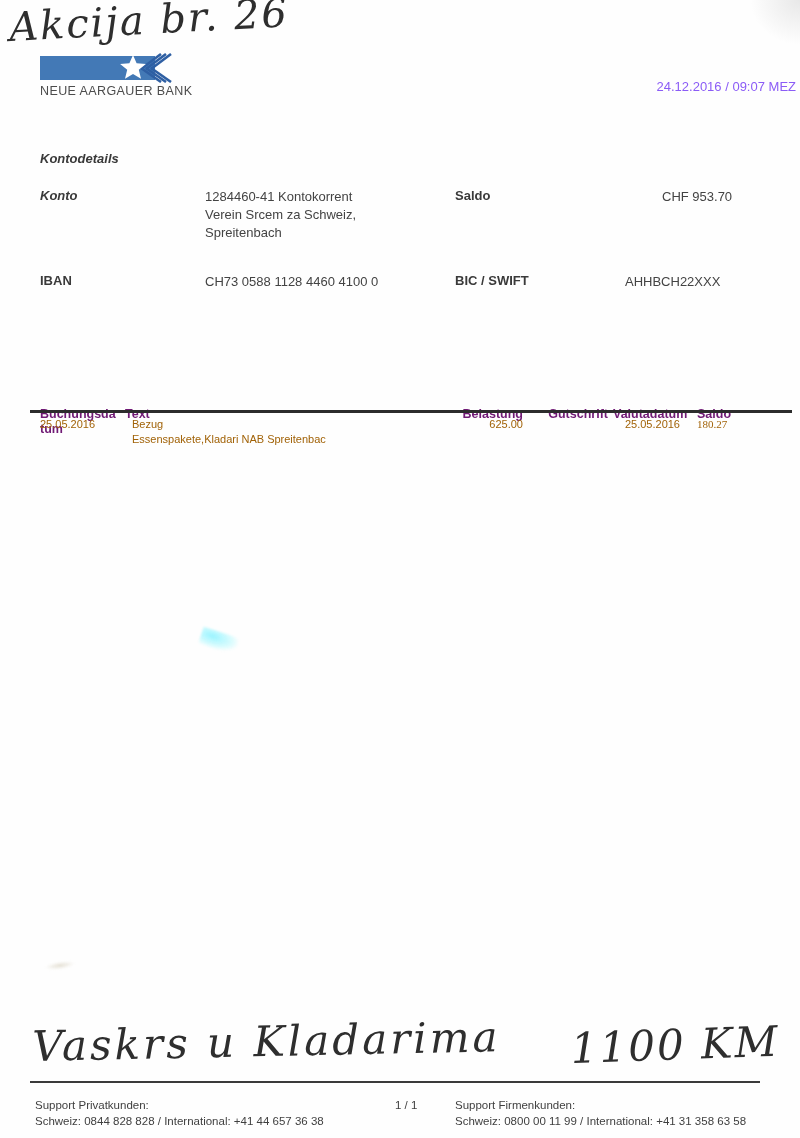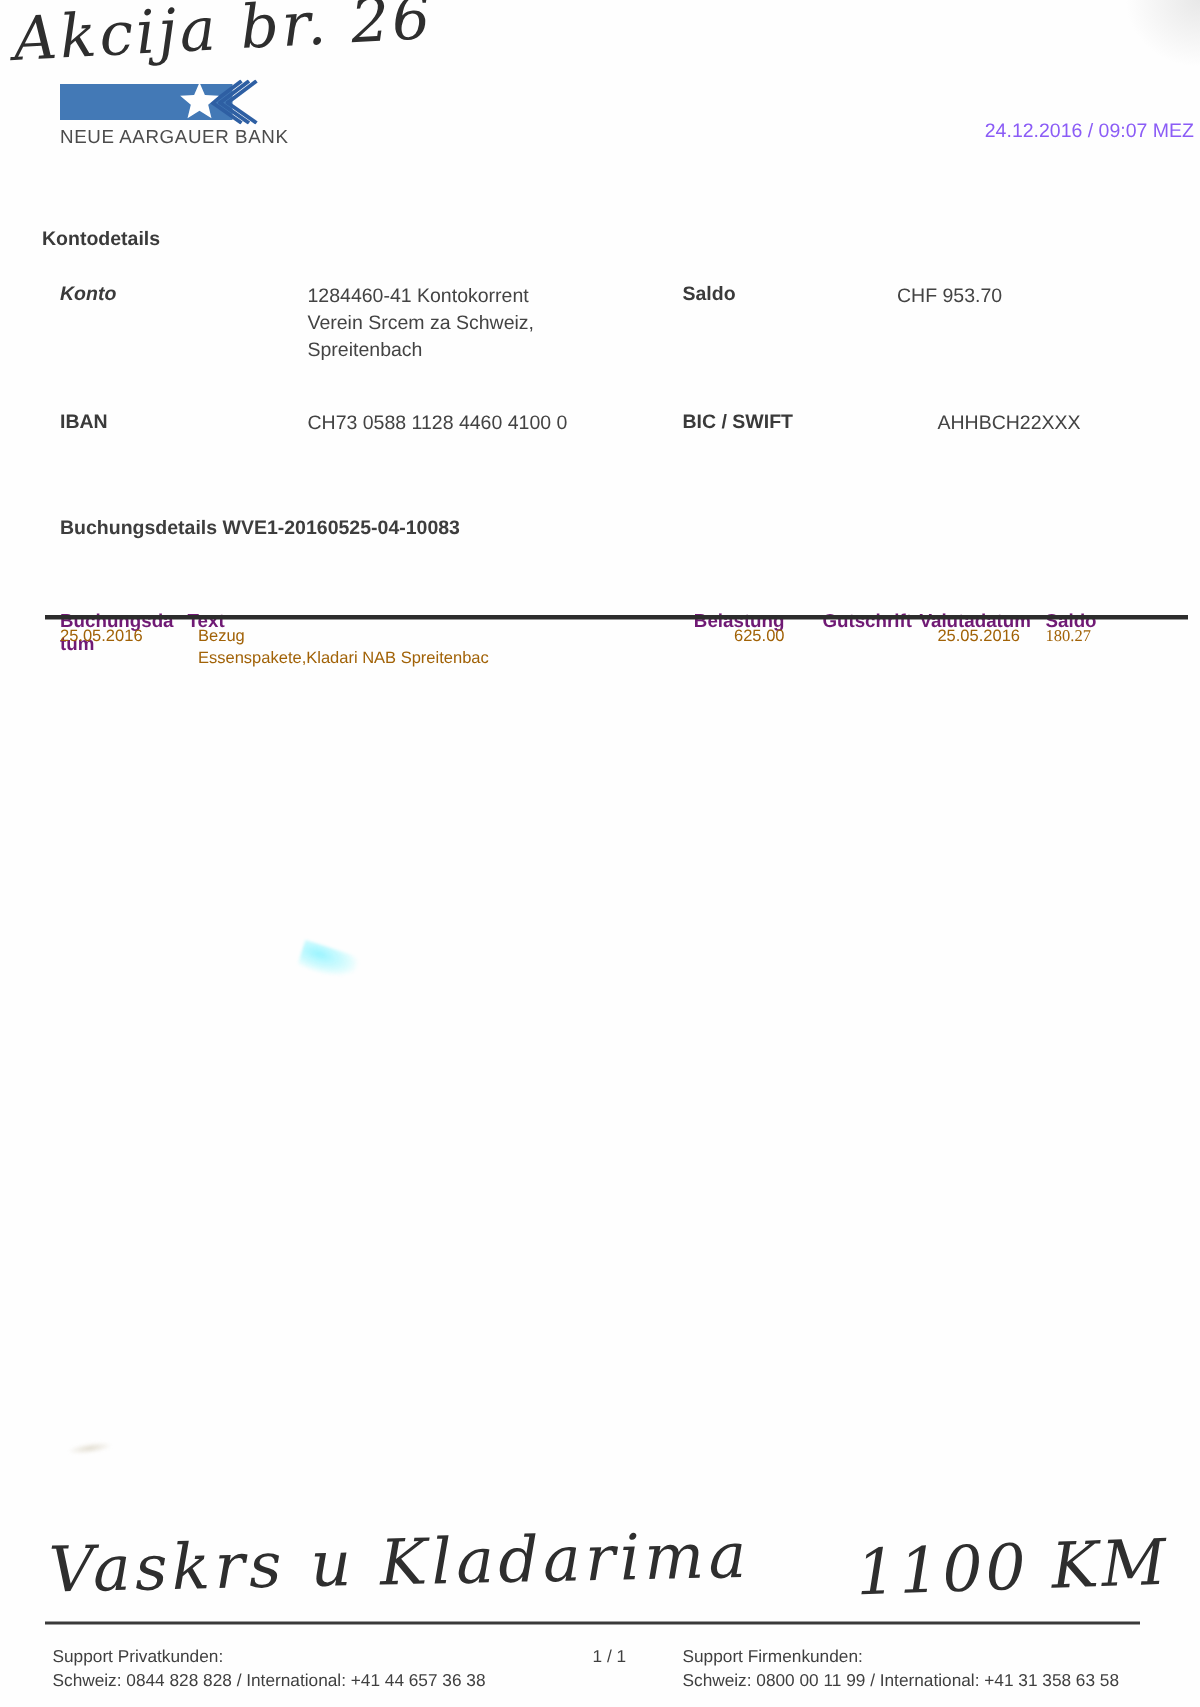--- a/index.html
+++ b/index.html
@@ -30,25 +30,25 @@
   
   .logo-wrap { left:40px; top:53px; }
   .bank-name { left:40px; top:84px; font-size:12.5px; color:#4c4c4c; letter-spacing:0.4px; }
   .datetime  { top:79px; right:4px; font-size:13px; color:#8b5cf6; }
   .doc-title { left:40px; top:106px; font-size:23px; font-weight:bold; color:#3a3a3a; }
 
   
   .lbl { font-size:13px; font-weight:bold; color:#3a3a3a; }
   .val { font-size:13px; color:#434343; line-height:18px; }
 
-  .sec-konto { left:28px; top:151px; }
+  .sec-konto { left:40px; top:151px;font-style:italic; }
   .konto-lbl { left:40px;  top:188px;font-style:italic; }
   .konto-val { left:205px; top:188px; }
   .saldo-lbl { left:455px; top:188px; }
-  .saldo-val { left:598px; top:188px;text-align:center; }
+  .saldo-val { left:662px; top:188px;text-align:center; }
   .iban-lbl  { left:40px;  top:273px; }
   .iban-val  { left:205px; top:273px; }
   .bic-lbl   { left:455px; top:273px; }
   .bic-val   { left:625px; top:273px; }
 
   .sec-trans { left:40px; top:344px; font-size:13px; font-weight:bold; }
 
   
   .th { font-size:12.5px; font-weight:bold; color:#701a75; line-height:15px;margin-top:35px; }
   .td { font-size:11px; color:#a16207; line-height:15px; }
@@ -125,21 +125,20 @@
 
   <div class="abs lbl saldo-lbl">Saldo</div>
   <div class="abs val saldo-val">CHF 953.70</div>
 
   <div class="abs lbl iban-lbl">IBAN</div>
   <div class="abs val iban-val">CH73 0588 1128 4460 4100 0</div>
 
   <div class="abs lbl bic-lbl">BIC / SWIFT</div>
   <div class="abs val bic-val">AHHBCH22XXX</div>
 
-  <div class="abs sec-trans">Buchungsdetails WVE1-20160525-04-10083</div>
 
   <div class="abs th th-date">Buchungsdatum</div>
   <div class="abs th th-text">Text</div>
   <div class="abs th th-debit">Belastung</div>
   <div class="abs th th-credit">Gutschrift</div>
   <div class="abs th th-vdate">Valutadatum</div>
   <div class="abs th th-saldo">Saldo</div>
 
   <div class="abs tbl-rule"></div>
 

